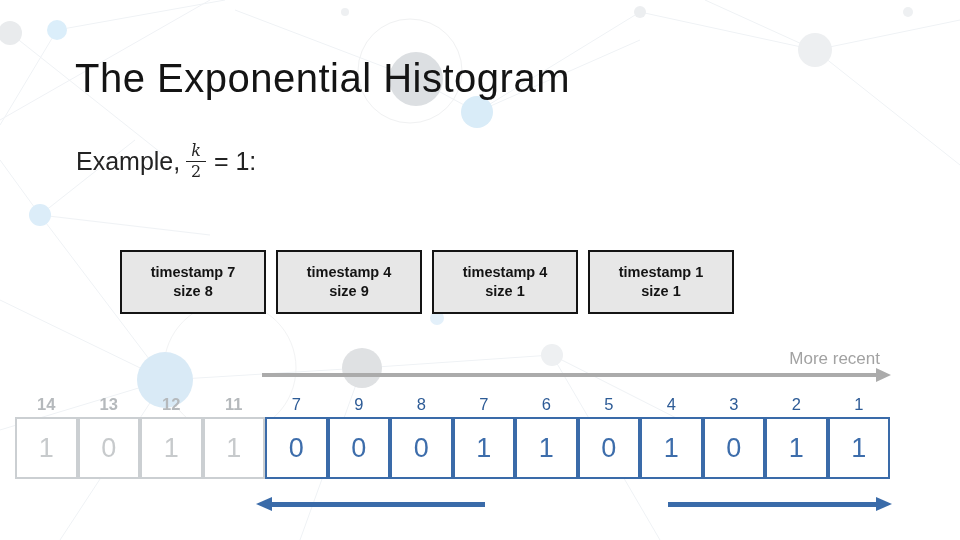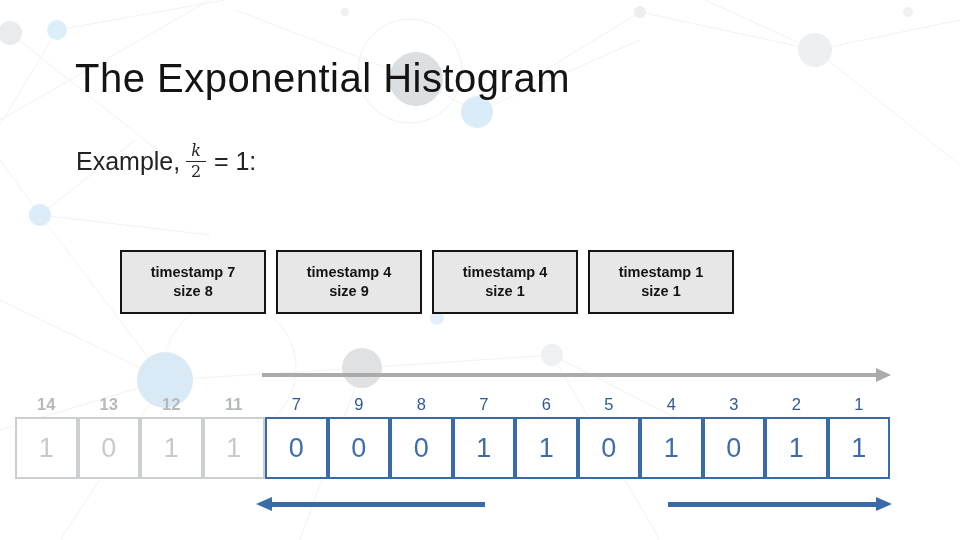--- a/index.html
+++ b/index.html
@@ -126,20 +126,21 @@
       <div class="bucket">
         <div class="bline">timestamp 4</div>
         <div class="bline">size 1</div>
       </div>
       <div class="bucket">
         <div class="bline">timestamp 1</div>
         <div class="bline">size 1</div>
       </div>
     </div>
 
+  <div class="layer more-recent">More recent</div>
   <div class="layer mr-line"></div>
   <div class="layer mr-head"></div>
 
   <div class="layer ts-labels">
       <div class="ts-label expired">14</div>
       <div class="ts-label expired">13</div>
       <div class="ts-label expired">12</div>
       <div class="ts-label expired">11</div>
       <div class="ts-label active">7</div>
       <div class="ts-label active">9</div>

